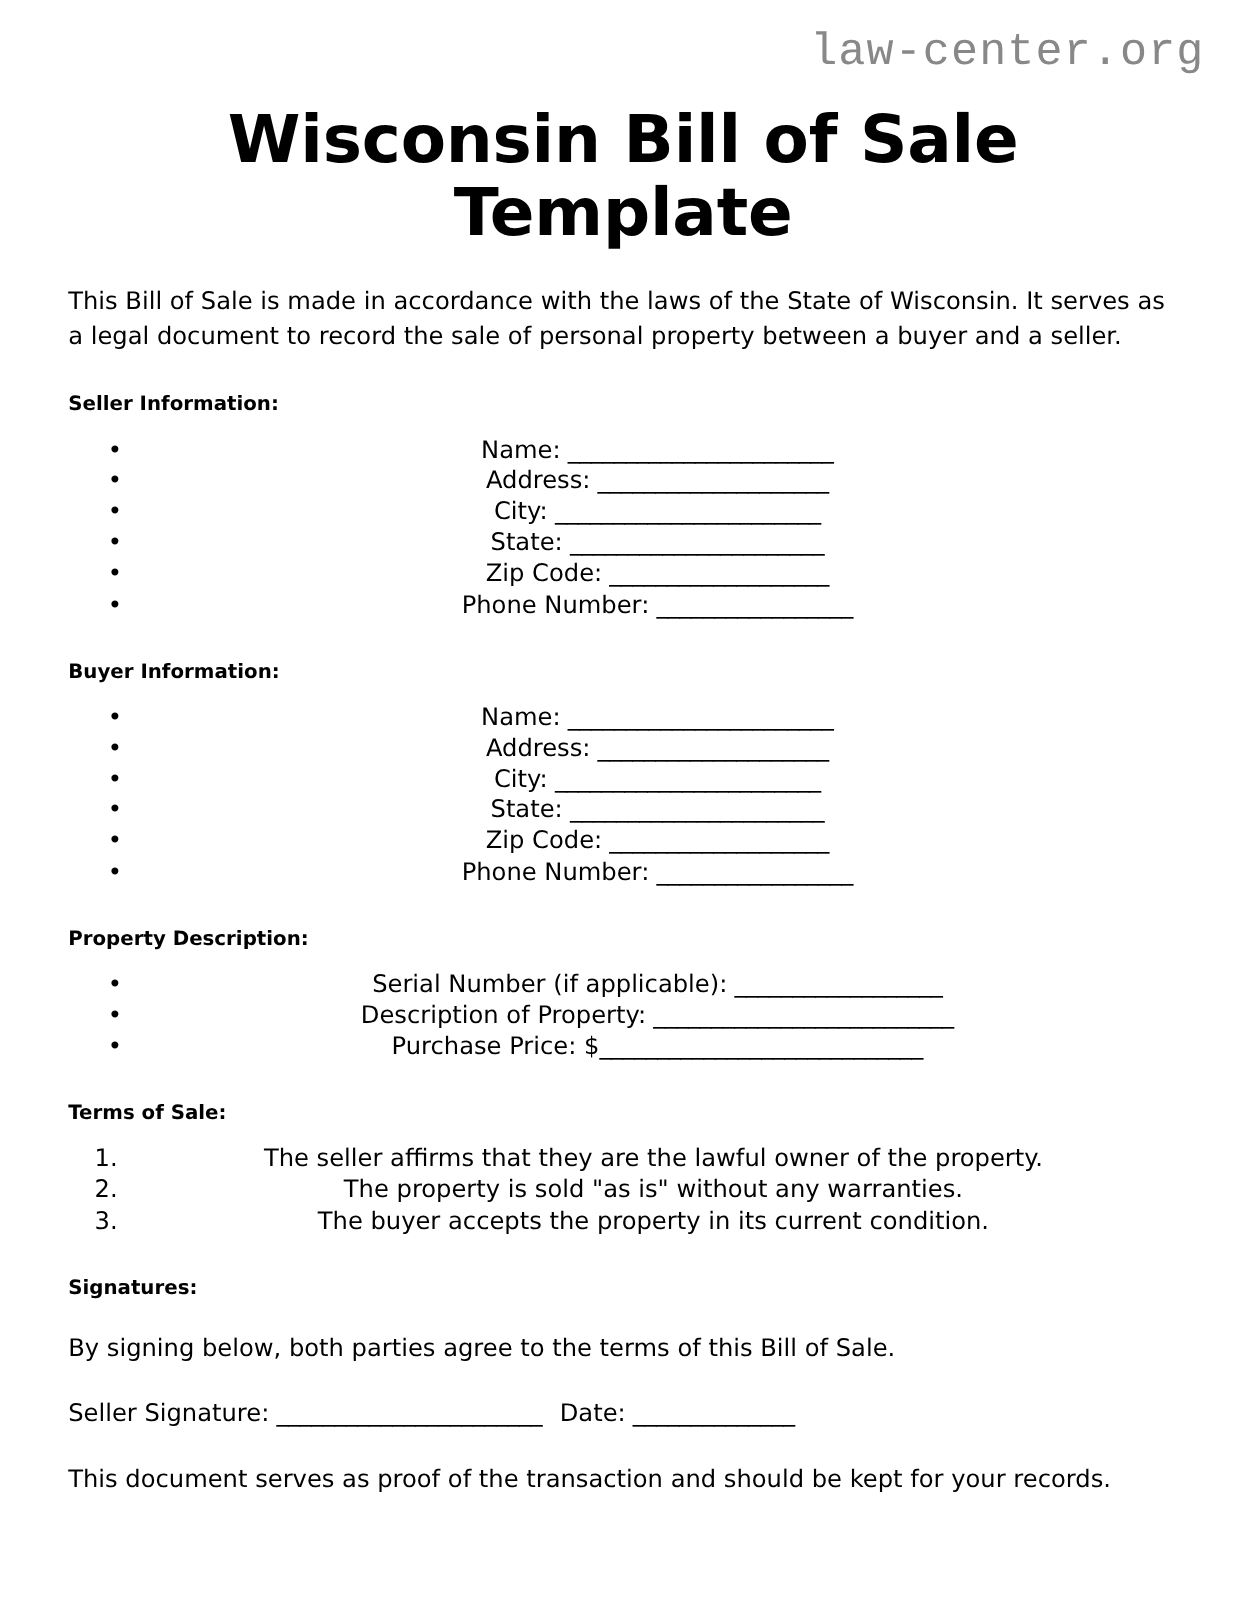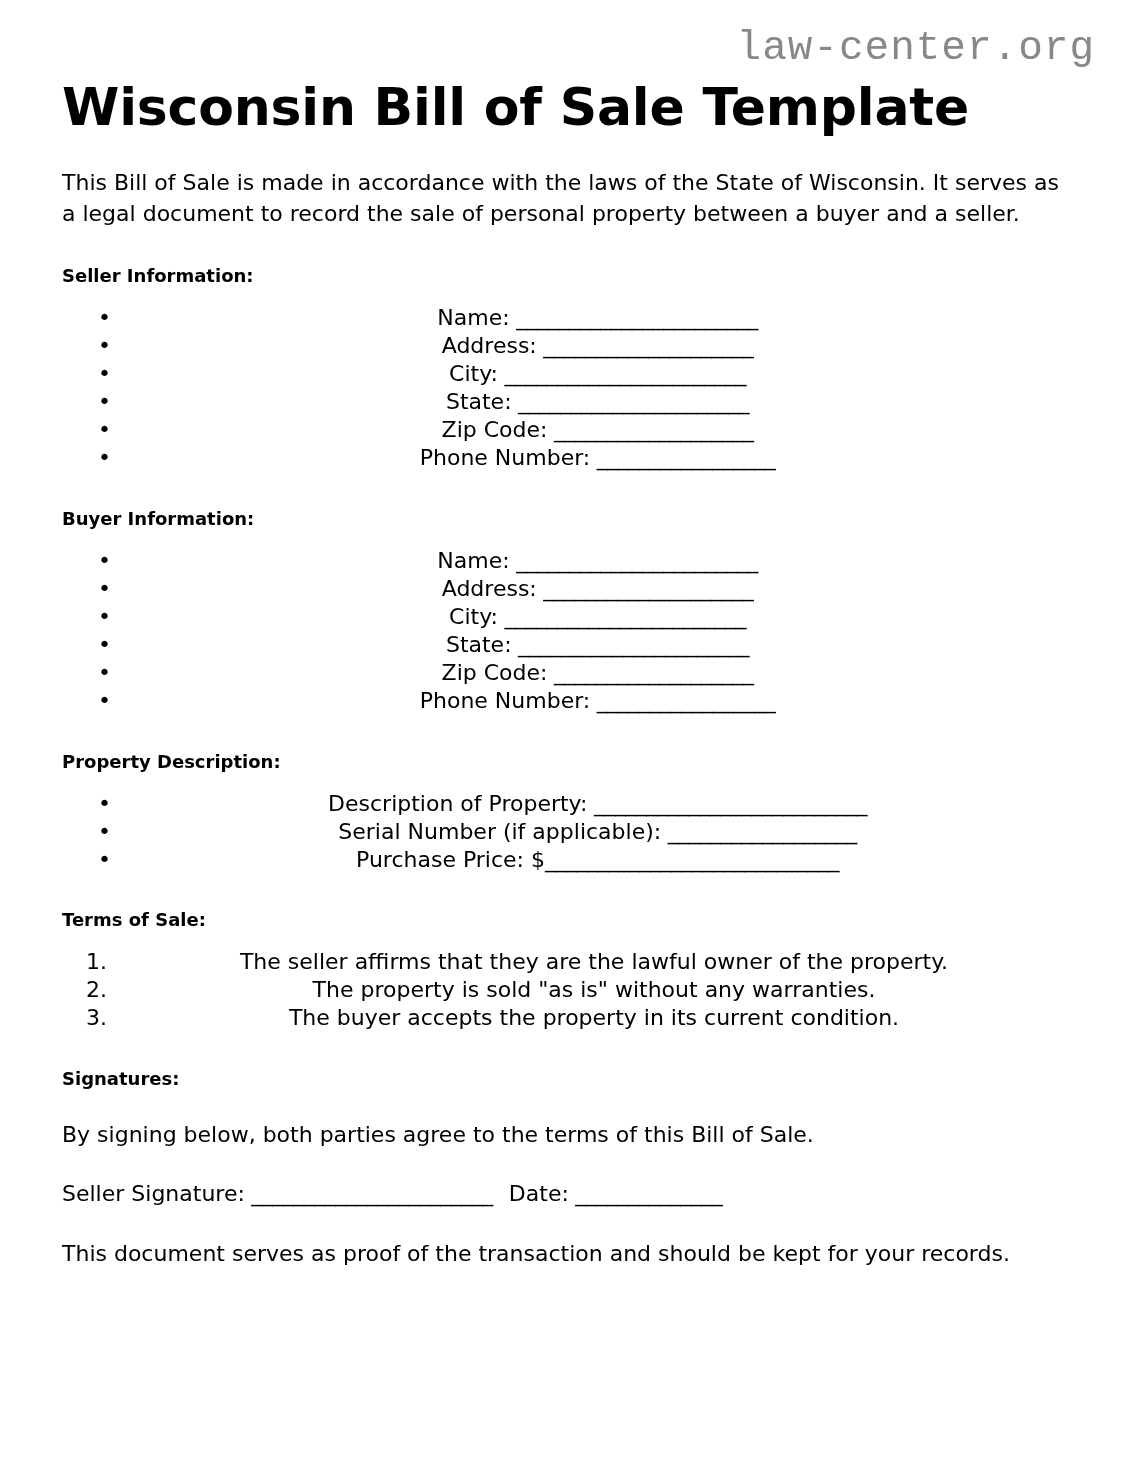--- a/index.html
+++ b/index.html
@@ -13,43 +13,44 @@
     position: relative;
     font-family: "DejaVu Sans", sans-serif;
     color: #000000;
     overflow: hidden;
   }
   .page {
     position: relative;
     width: 1133px;
     height: 1466px;
     box-sizing: border-box;
-    padding: 0 62px;
+    padding: 16px 62px;
   }
   
   .watermark {
     position: absolute;
     top: 28px;
     right: 38px;
     font-family: "Liberation Mono", "DejaVu Sans Mono", monospace;
     font-size: 41px;
     letter-spacing: 1px;
     color: #888888;
     white-space: nowrap;
     line-height: 1;
   }
   
   .doc-title {
     margin: 0;
     padding-top: 78px;
-    font-size: 52px;
+    font-size: 60px;
     font-weight: bold;
     letter-spacing: -0.2px;
     line-height: 1.12;
     color: #000;
+    text-align: center;
   }
   
   .intro {
     margin: 31px 0 0 0;
     font-size: 22px;
     line-height: 1.42;
     max-width: 1012px;
   }
   .section-head {
     margin: 35px 0 0 0;
@@ -139,22 +140,22 @@
     <li><span>Name:</span><span class="fill"> _______________________</span></li>
     <li><span>Address:</span><span class="fill"> ____________________</span></li>
     <li><span>City:</span><span class="fill"> _______________________</span></li>
     <li><span>State:</span><span class="fill"> ______________________</span></li>
     <li><span>Zip Code:</span><span class="fill"> ___________________</span></li>
     <li><span>Phone Number:</span><span class="fill"> _________________</span></li>
   </ul>
 
   <h2 class="section-head">Property Description:</h2>
   <ul class="fields">
+    <li><span>Serial Number (if applicable):</span><span class="fill"> __________________</span></li>
     <li><span>Description of Property:</span><span class="fill"> __________________________</span></li>
-    <li><span>Serial Number (if applicable):</span><span class="fill"> __________________</span></li>
     <li><span>Purchase Price: $</span><span class="fill">____________________________</span></li>
   </ul>
 
   <h2 class="section-head">Terms of Sale:</h2>
   <ol class="terms">
     <li>The seller affirms that they are the lawful owner of the property.</li>
     <li>The property is sold "as is" without any warranties.</li>
     <li>The buyer accepts the property in its current condition.</li>
   </ol>
 

